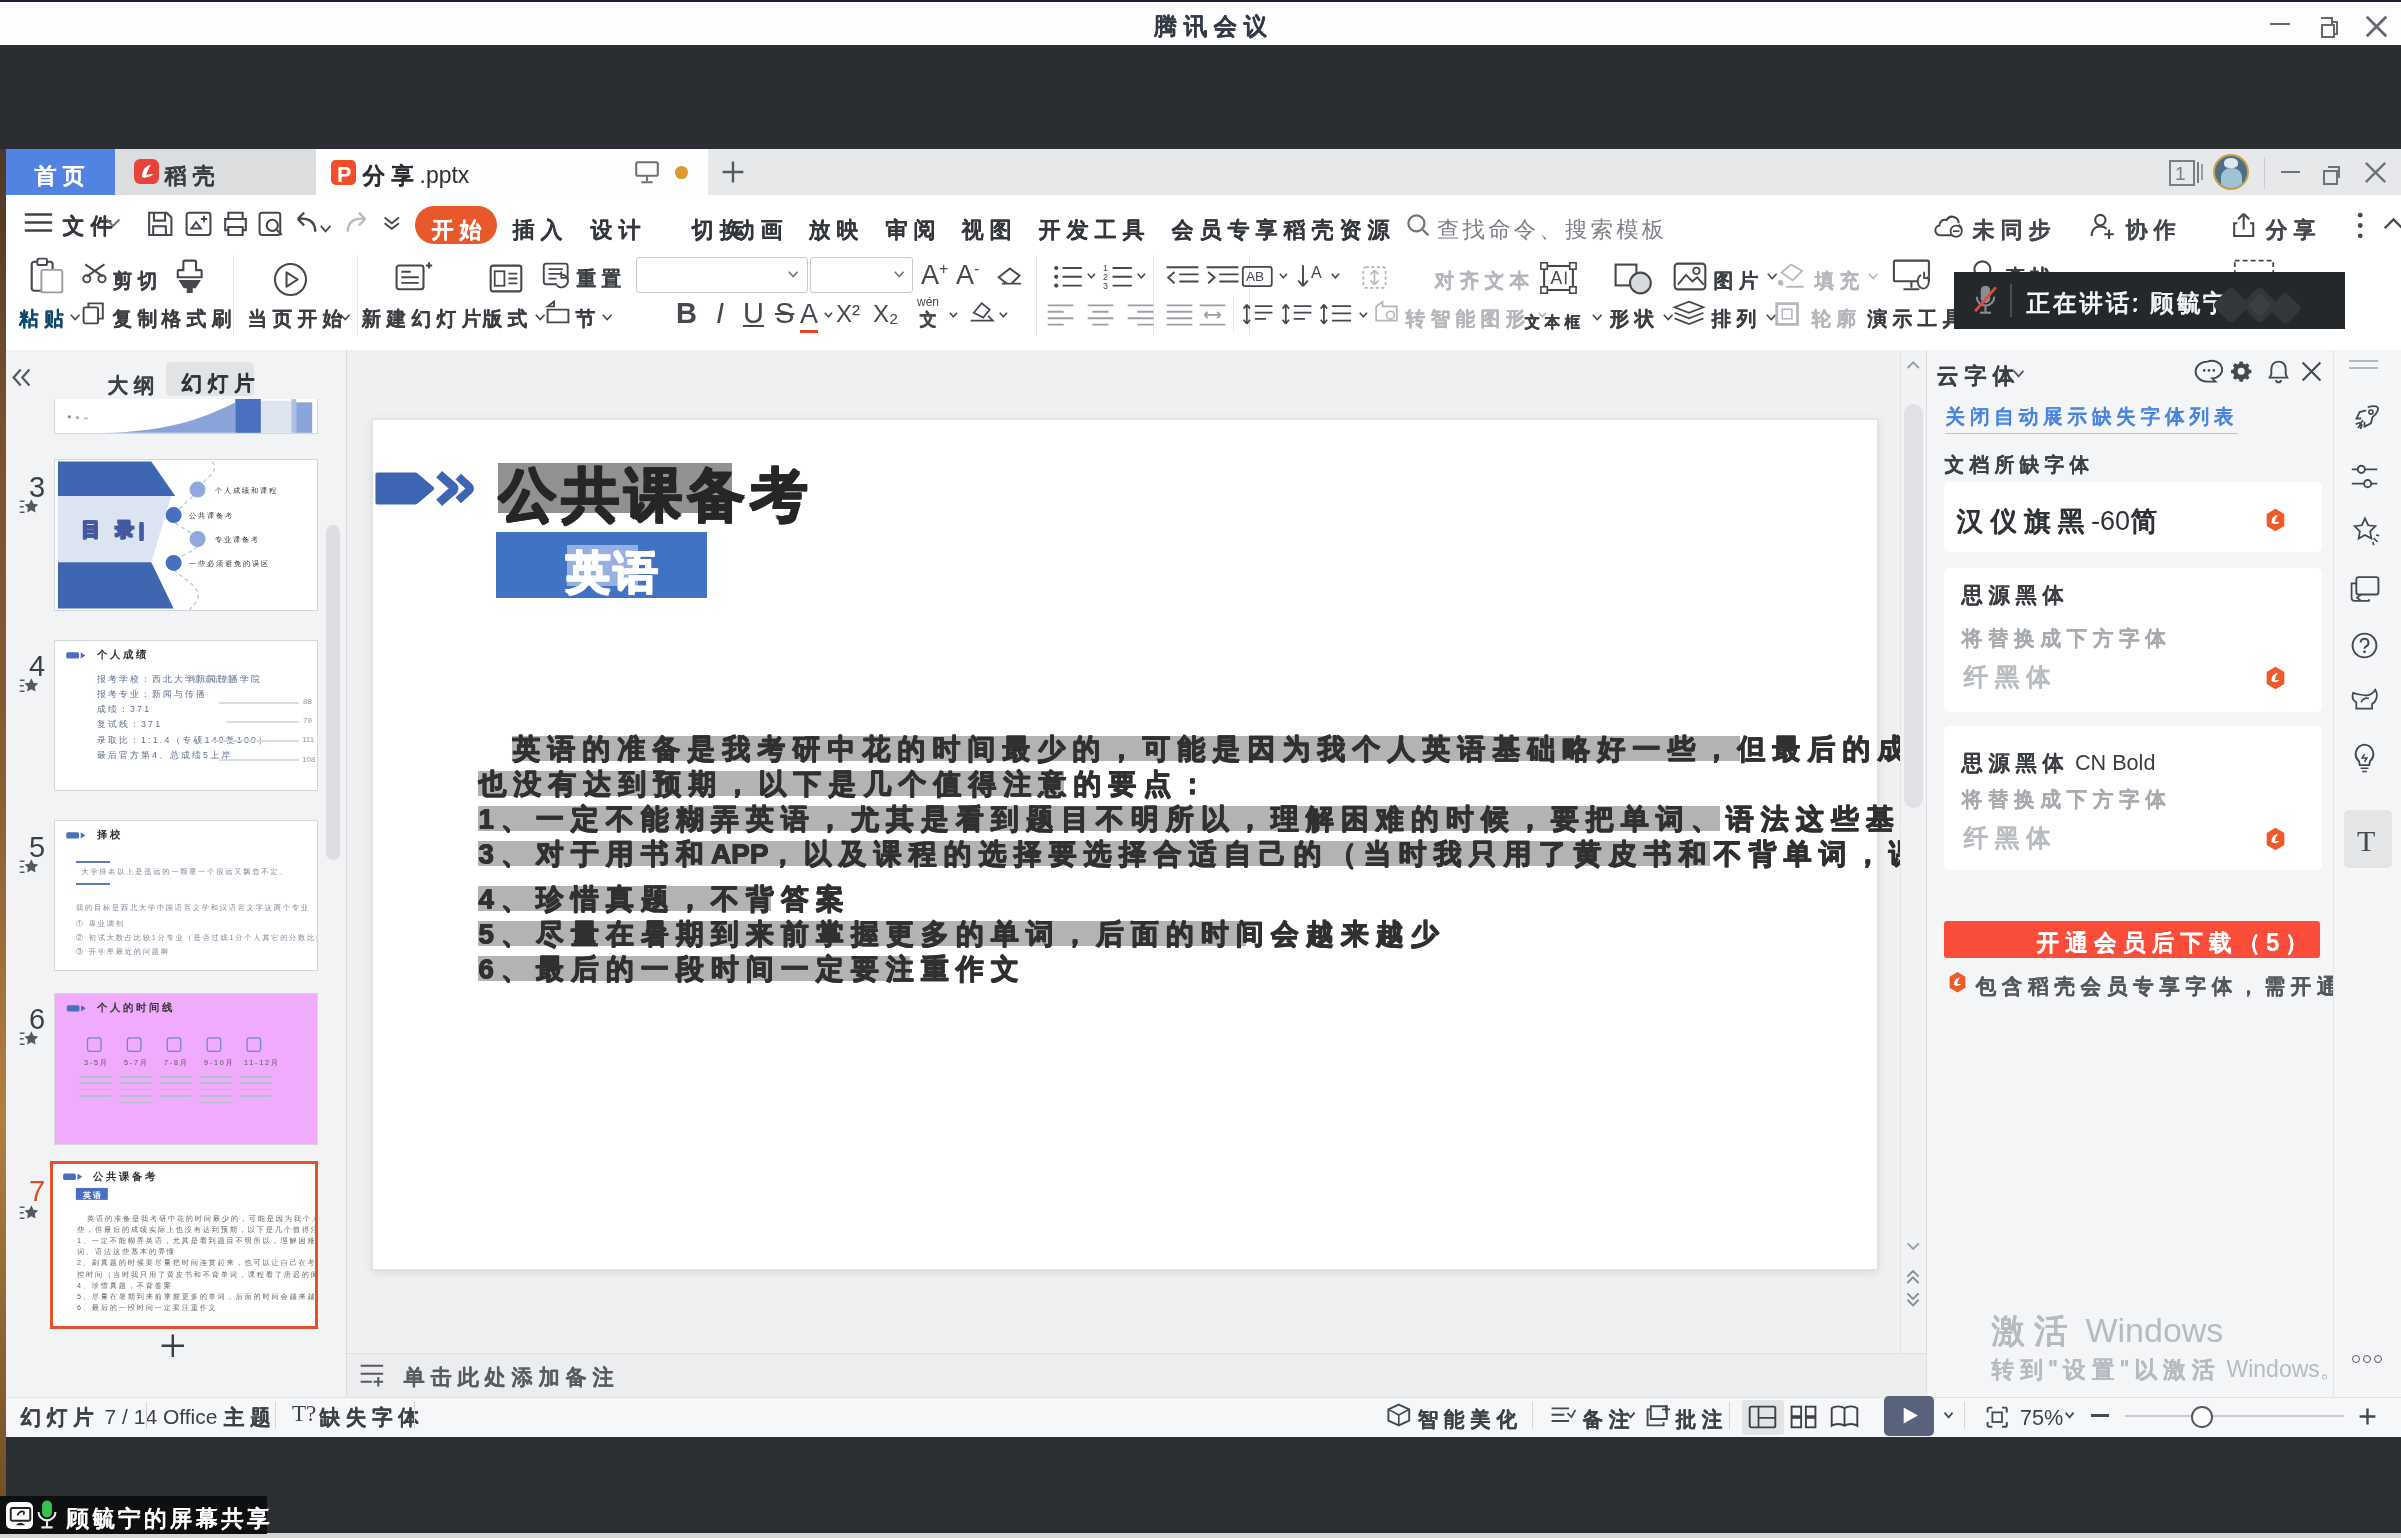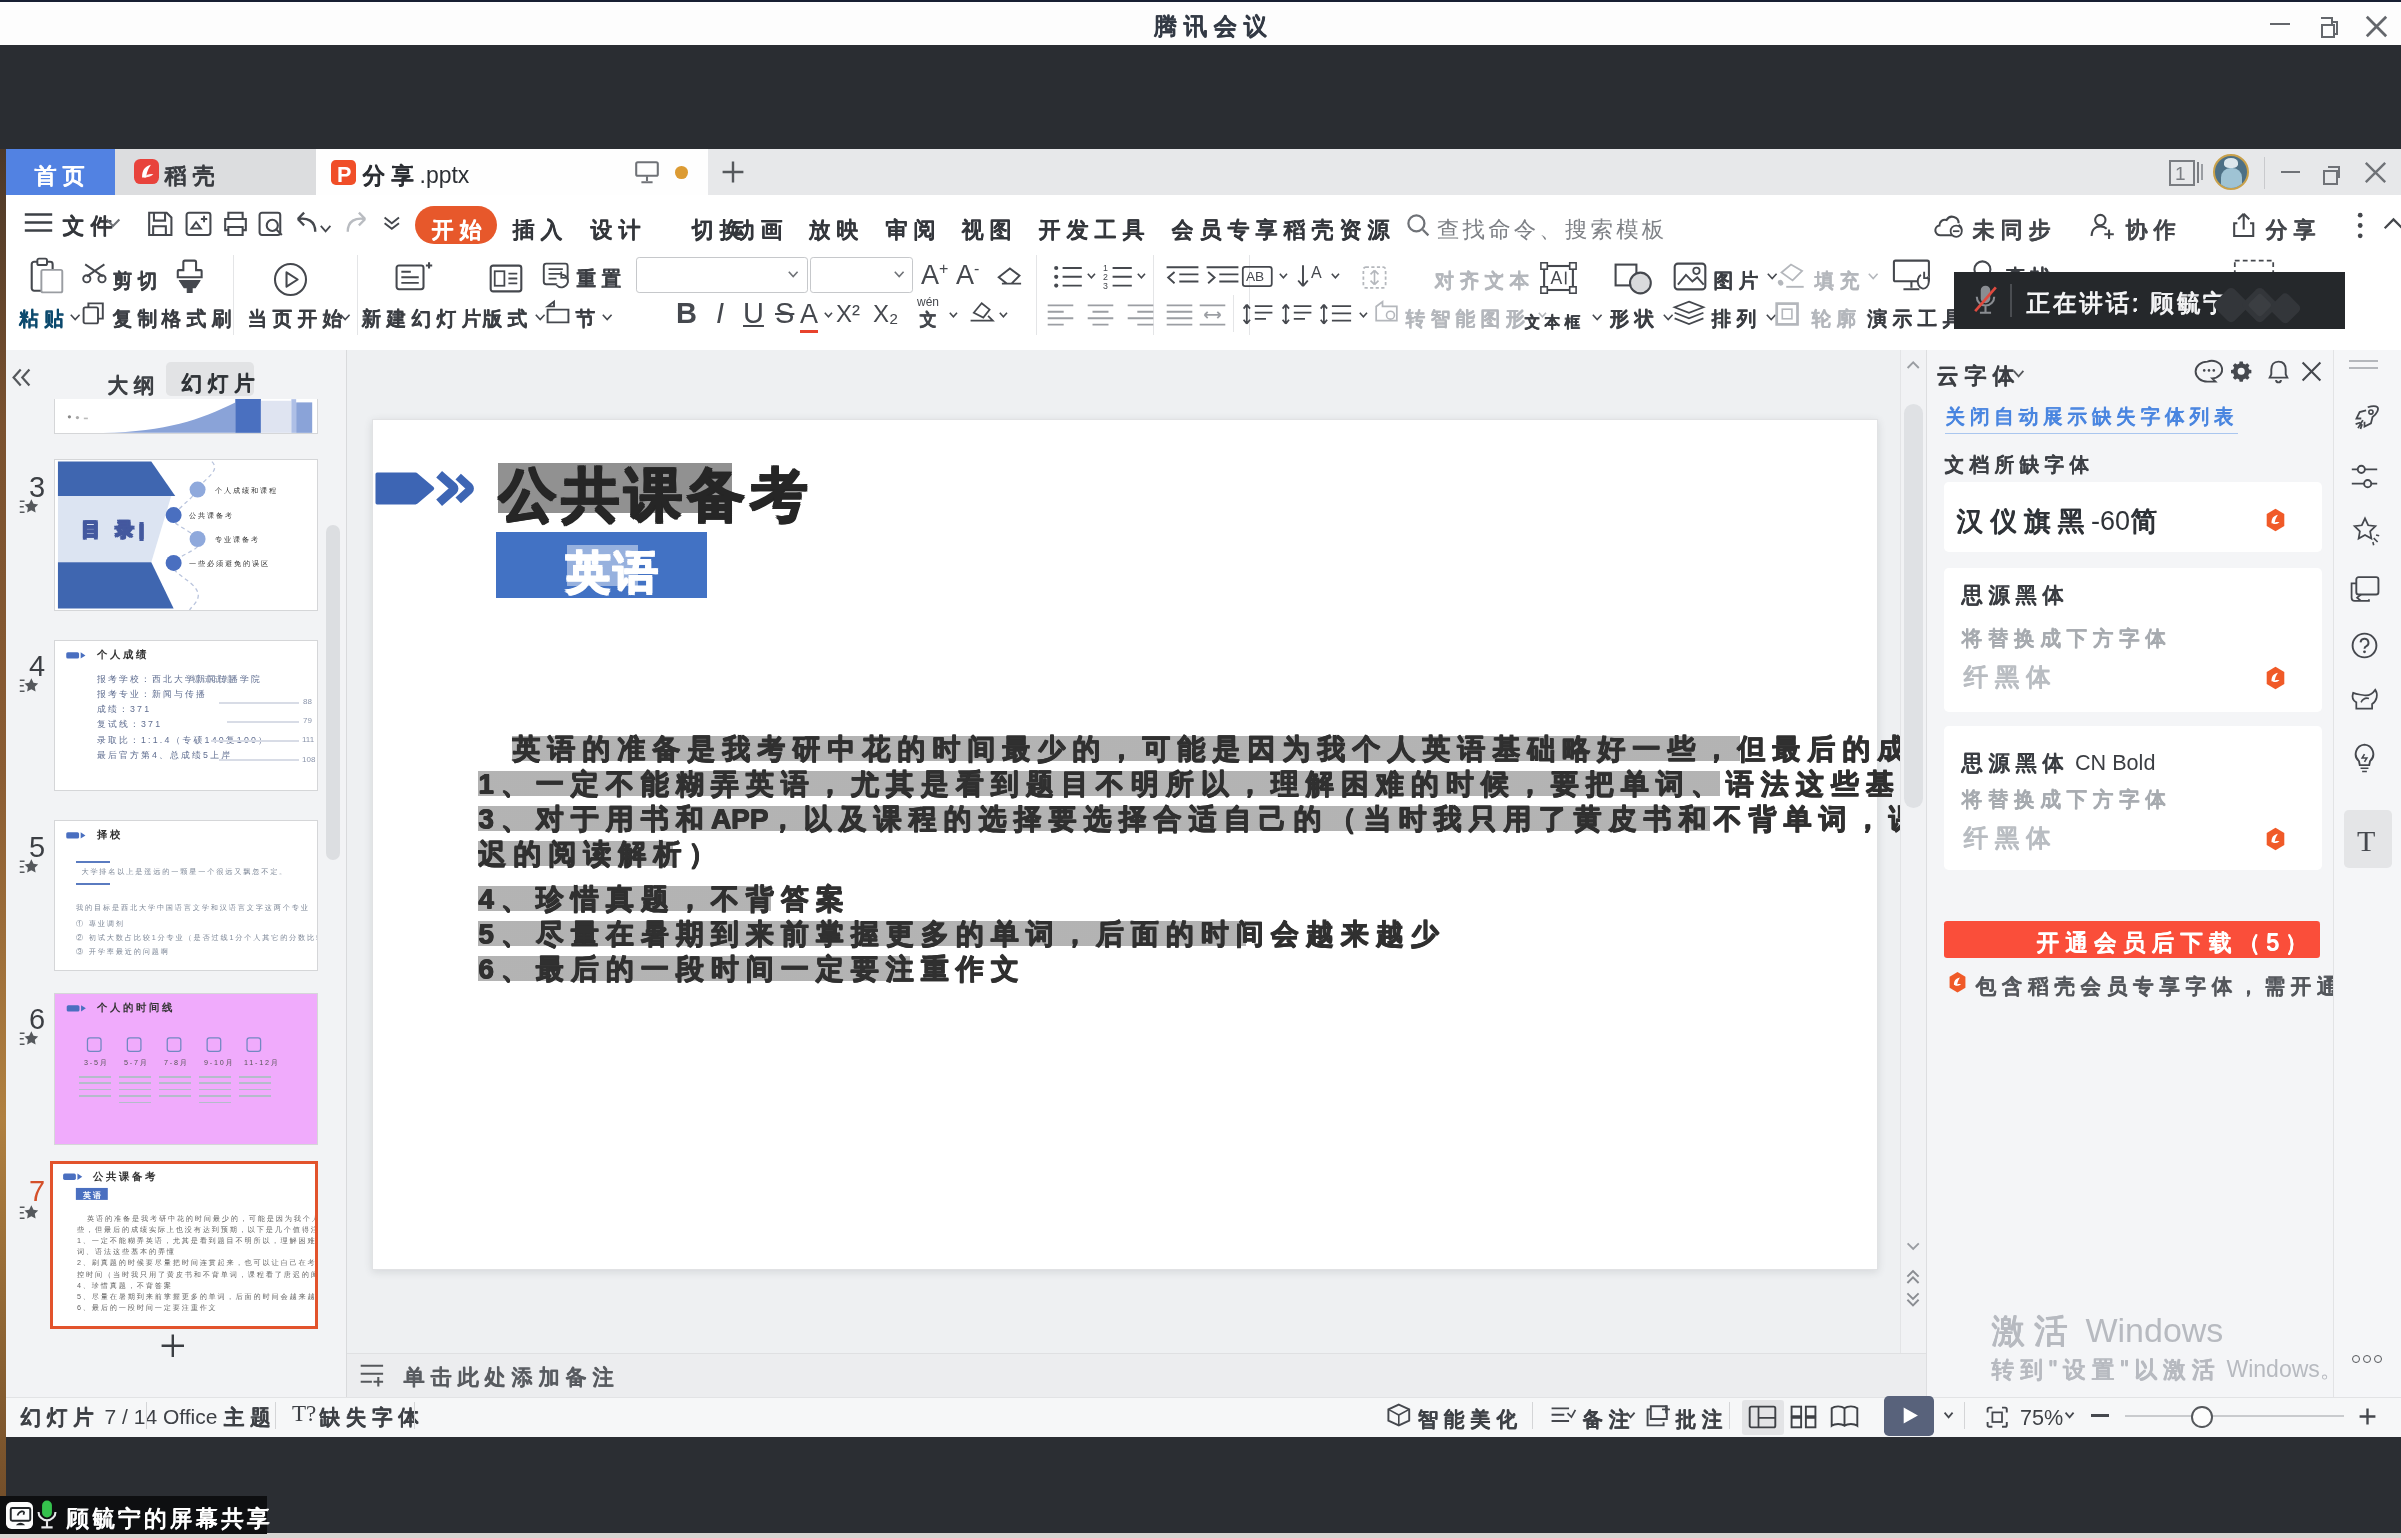--- a/index.html
+++ b/index.html
@@ -583,23 +583,23 @@
     <path d="M104,7 L118,20 a3,3 0 0,1 0,4 L104,37" fill="none" stroke="#3d65b4" stroke-width="10"></path>
   </svg>
 <div class="a" style="left:498px;top:463px;width:234px;height:50px;background:rgba(35,35,35,.5);"></div>
 <div class="a zh nw b2" style="left:498px;top:456px;font-size:58px;font-weight:bold;color:#262626;letter-spacing:4.8px;text-shadow:1.6px 0 currentColor,0 1.6px currentColor,1.6px 1.6px currentColor,0 0 9.6px rgba(30,30,30,.7);">公共课备考</div>
 <div class="a" style="left:496px;top:532px;width:211px;height:66px;background:#4272c4;"></div>
 <div class="a" style="left:567px;top:545px;width:71px;height:41px;background:rgba(255,255,255,.45);"></div>
 <div class="a zh nw b2" style="left:565px;top:542px;font-size:45px;font-weight:bold;color:#fff;letter-spacing:2.4px;text-shadow:1.6px 0 #fff,0 1.6px #fff,1.6px 1.6px #fff,0 0 8px rgba(255,255,255,.8);">英语</div>
 
 <div class="a" style="left:478px;top:731px;width:1313px;font-size:28px;color:#303030;line-height:35px;letter-spacing:6px;font-weight:bold;text-shadow:0 0 7.2px rgba(40,40,40,.65);">
 <div class="zh nw" style="text-indent:34px;background:linear-gradient(rgba(45,45,45,.36),rgba(45,45,45,.36)) no-repeat 34px 4.8px;background-size:1228px 25px;">英语的准备是我考研中花的时间最少的，可能是因为我个人英语基础略好一些，但最后的成绩实际上</div>
+<div class="zh nw" style="background:linear-gradient(rgba(45,45,45,.36),rgba(45,45,45,.36)) no-repeat 0 4.8px;background-size:586px 25px;">也没有达到预期，以下是几个值得注意的要点：</div>
 <div class="zh nw" style="background:linear-gradient(rgba(45,45,45,.36),rgba(45,45,45,.36)) no-repeat 0 4.8px;background-size:1242px 25px;">1、一定不能糊弄英语，尤其是看到题目不明所以，理解困难的时候，要把单词、语法这些基本的弄懂</div>
 <div class="zh nw" style="background:linear-gradient(rgba(45,45,45,.36),rgba(45,45,45,.36)) no-repeat 0 4.8px;background-size:1232px 25px;">3、对于用书和<span style="letter-spacing:0">APP</span>，以及课程的选择要选择合适自己的（当时我只用了黄皮书和不背单词，课程看了唐</div>
-<div class="zh nw" style="background:linear-gradient(rgba(45,45,45,.36),rgba(45,45,45,.36)) no-repeat 0 4.8px;background-size:195px 25px;">迟的阅读解析）</div>
 <div class="zh nw" style="margin-top:10.4px;background:linear-gradient(rgba(45,45,45,.36),rgba(45,45,45,.36)) no-repeat 0 4.8px;background-size:293px 25px;">4、珍惜真题，不背答案</div>
 <div class="zh nw" style="background:linear-gradient(rgba(45,45,45,.36),rgba(45,45,45,.36)) no-repeat 0 4.8px;background-size:768px 25px;">5、尽量在暑期到来前掌握更多的单词，后面的时间会越来越少</div>
 <div class="zh nw" style="background:linear-gradient(rgba(45,45,45,.36),rgba(45,45,45,.36)) no-repeat 0 4.8px;background-size:432px 25px;">6、最后的一段时间一定要注重作文</div>
 </div>
 
 <div class="a" style="left:1900px;top:350px;width:25.6px;height:1003px;background:#f1f2f4;border-left:0.8px solid #e3e4e6;"></div>
 <svg class="a" style="left:1906px;top:360px;" width="14.4" height="9.6" viewBox="0 0 18 12">
     <path d="M2,10 L9,3 L16,10" fill="none" stroke="#9a9da2" stroke-width="2.4"></path>
   </svg>
 <div class="a" style="left:1904px;top:404px;width:19px;height:404px;background:#dfe1e4;border-radius:9.6px;"></div>

